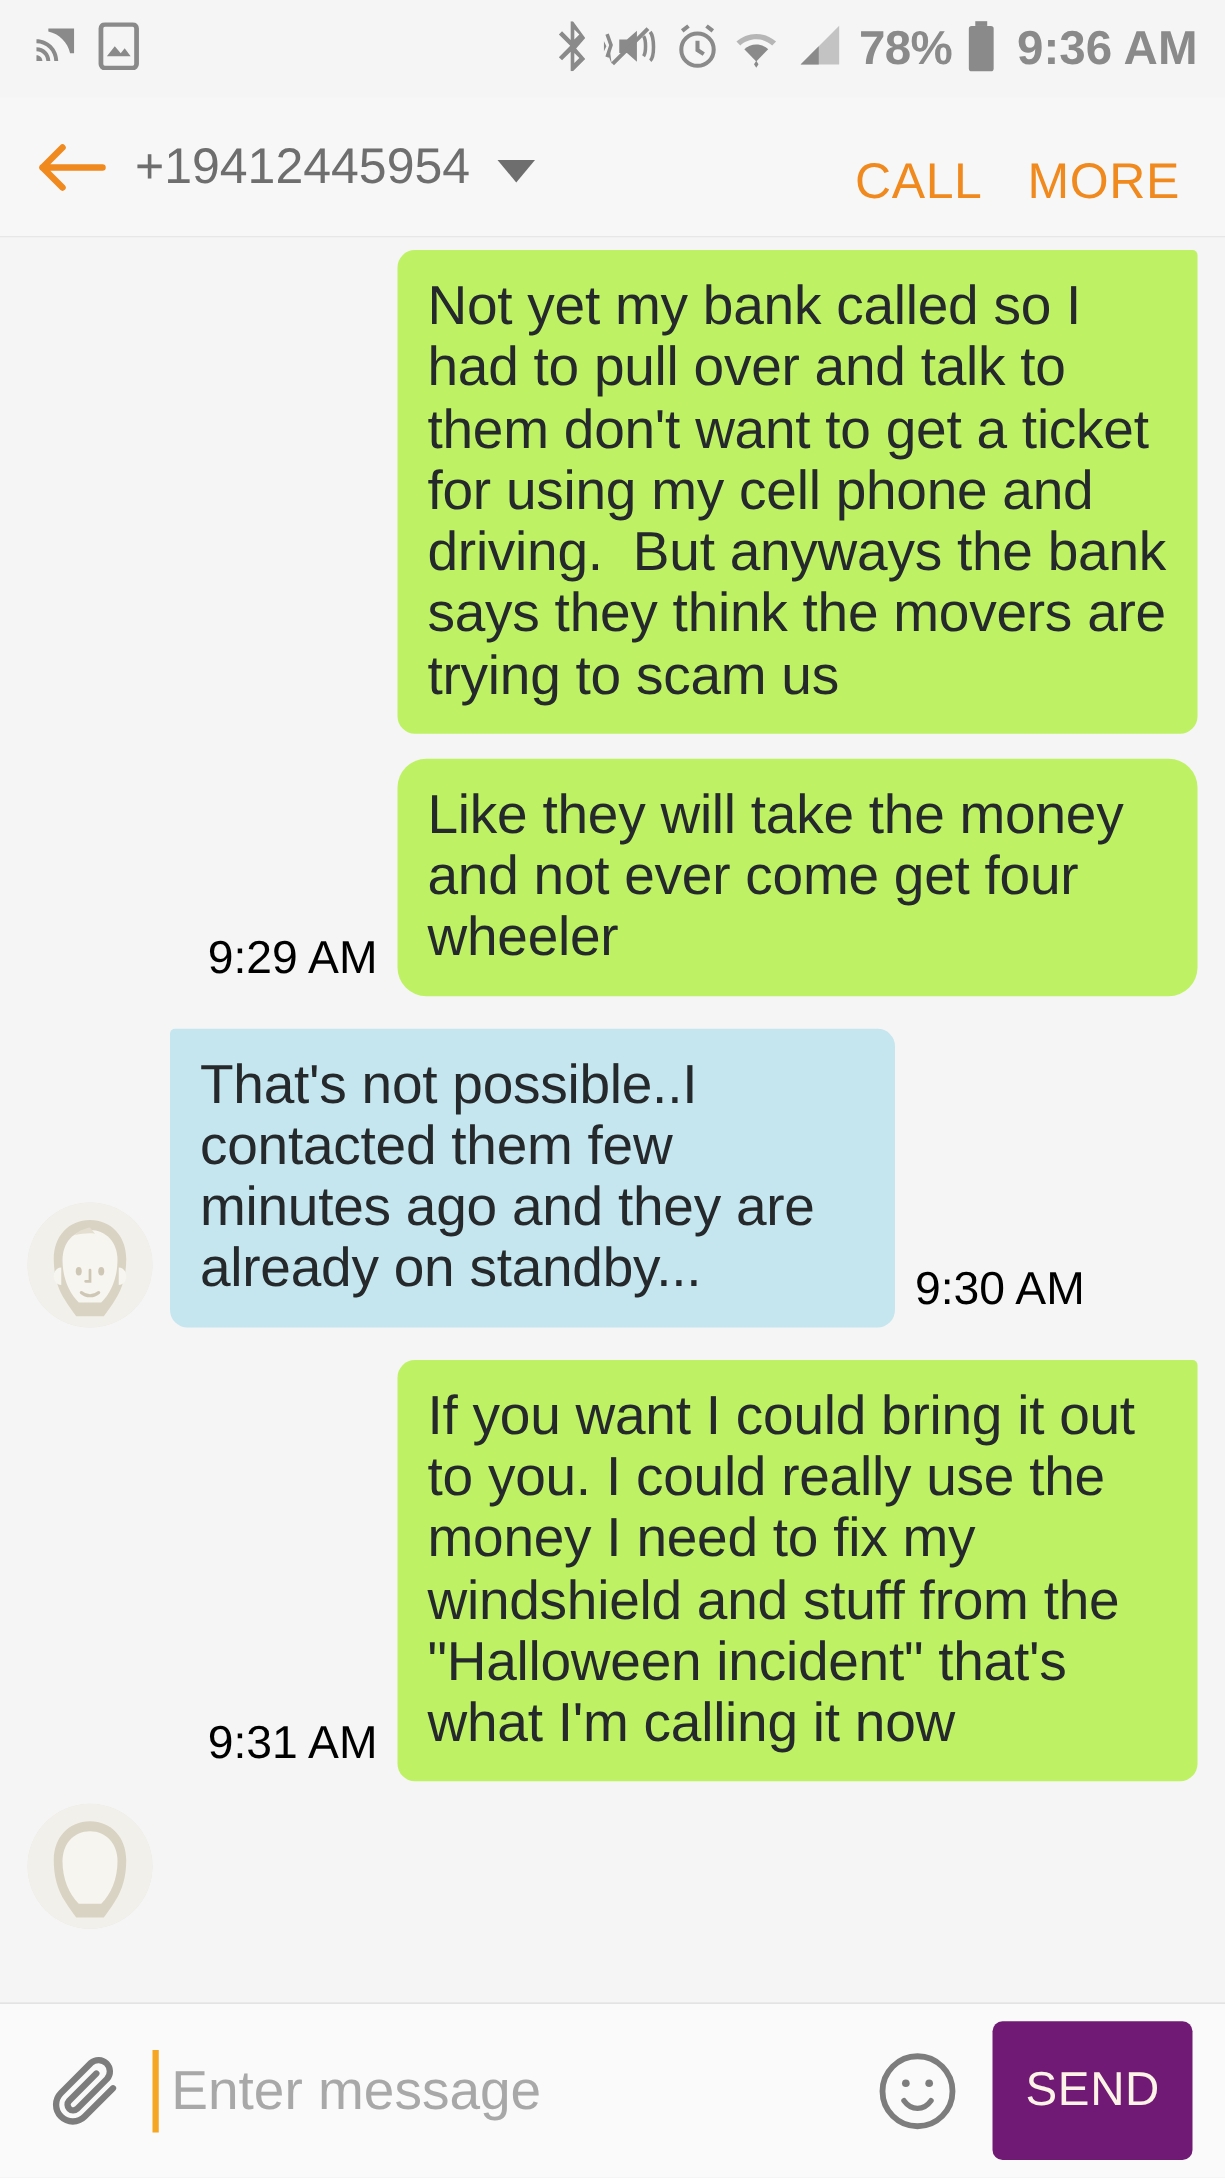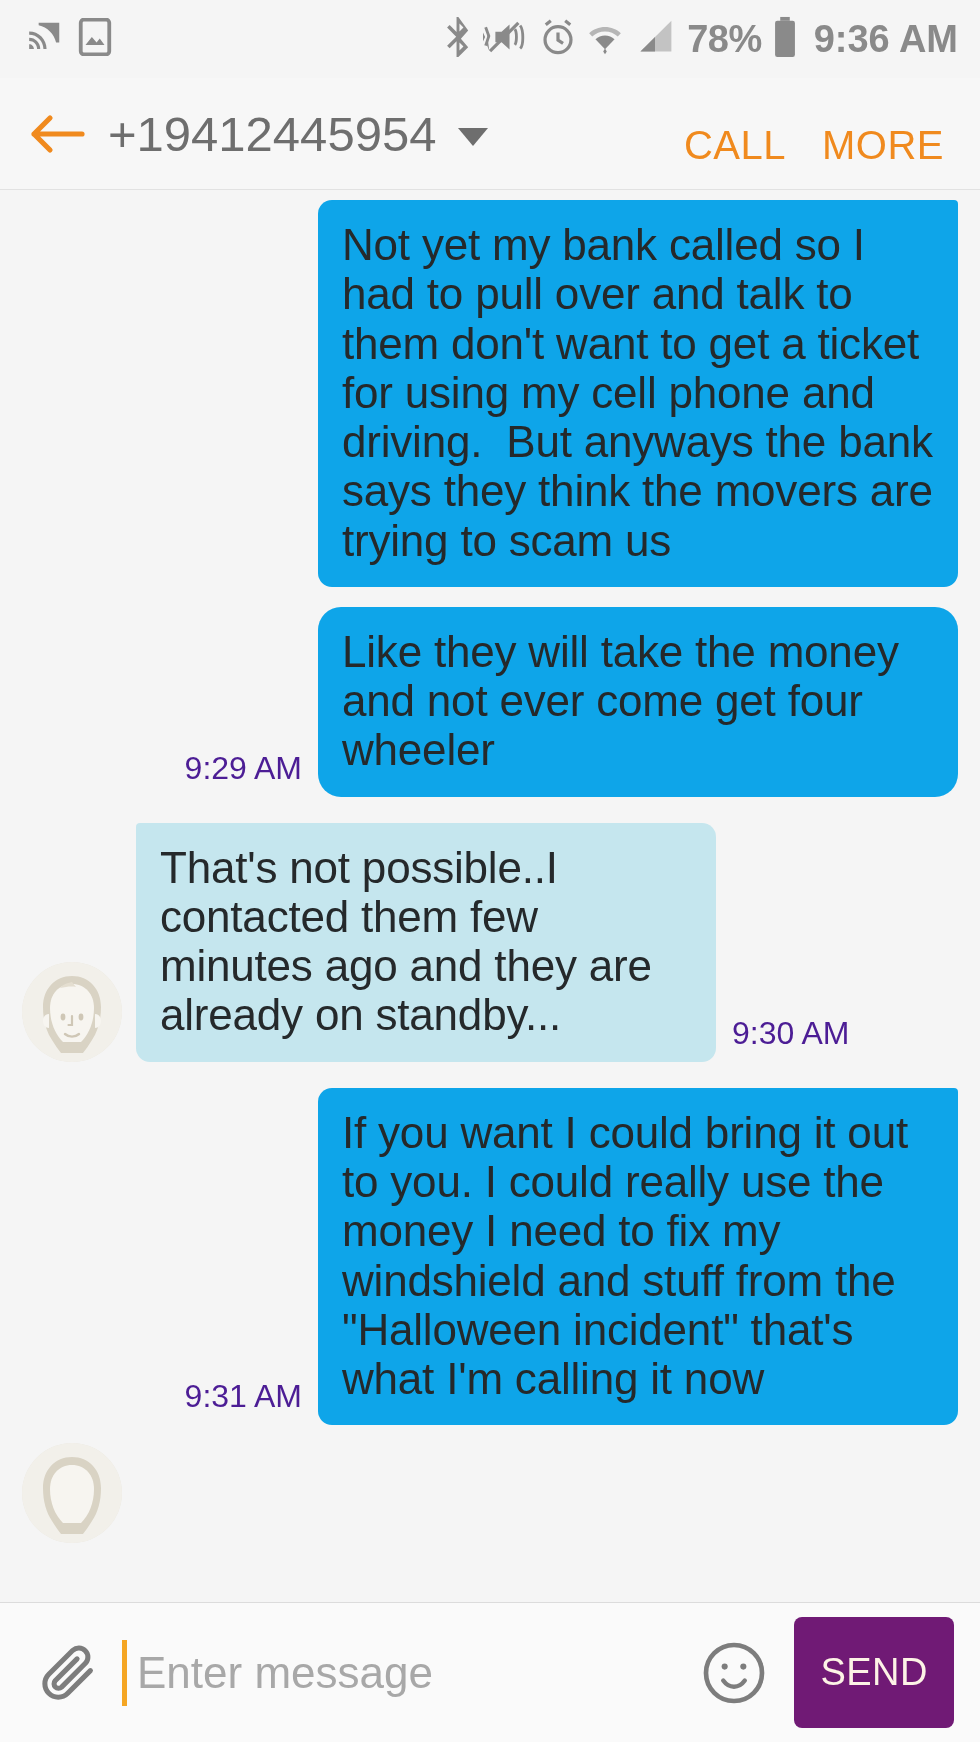--- a/index.html
+++ b/index.html
@@ -35,21 +35,21 @@
   .appbar {
     height:112px; flex:0 0 112px;
     background:#f7f7f7;
     display:flex; align-items:center;
     padding:0 22px 0 30px;
     border-bottom:1px solid #e2e2e2;
   }
   .back-arrow { width:56px; height:56px; flex:0 0 56px; display:flex; align-items:center; justify-content:center; }
   .title-wrap { display:flex; align-items:center; gap:22px; margin-left:22px; }
   .conv-title {
-    font-size:49px; color:#6e6e6e; letter-spacing:0px;
+    font-size:40px; color:#6e6e6e; letter-spacing:0px;
     font-family:"Liberation Sans", sans-serif; white-space:nowrap;text-align:right;
   }
   .caret {
     width:0;height:0;border-left:15px solid transparent;border-right:15px solid transparent;
     border-top:18px solid #6e6e6e; margin-top:6px;
   }
   .appbar-actions { margin-left:auto; display:flex; align-items:center; gap:36px; padding-right:14px; }
   .action-btn {
     font-size:40px; color:#f08a1e; letter-spacing:0.5px;
     font-family:"Liberation Sans", sans-serif; font-weight:400;margin-top:24px;
@@ -66,26 +66,26 @@
 
   .bubble {
     max-width:640px;
     border-radius:14px;
     padding:20px 24px 22px 24px;
     font-size:44px; line-height:1.12;
     color:#25292b; letter-spacing:-0.2px;
     word-wrap:break-word; white-space:pre-wrap;
     font-family:"Liberation Sans", sans-serif;
   }
-  .bubble.yellow { background:#0ea5e9; border-top-right-radius:4px; }
+  .bubble.yellow { background:#bef264; border-top-right-radius:4px; }
   .bubble.yellow.mid { border-radius:14px; border-top-right-radius:14px; }
   .bubble.blue  { background:#c5e6ee; border-top-left-radius:4px; }
 
   .ts {
-    font-size:32px; color:#4c1d95; white-space:nowrap;
+    font-size:37px; color:#000000; white-space:nowrap;
     font-family:"Liberation Sans", sans-serif;
   }
   .ts.left  { margin-right:16px; padding-bottom:10px; }
   .ts.right { margin-left:16px; padding-bottom:10px; }
 
   .avatar {
     width:100px; height:100px; flex:0 0 100px;
     border-radius:50%; overflow:hidden; margin-right:14px;
     background:#ece9e1;
   }

